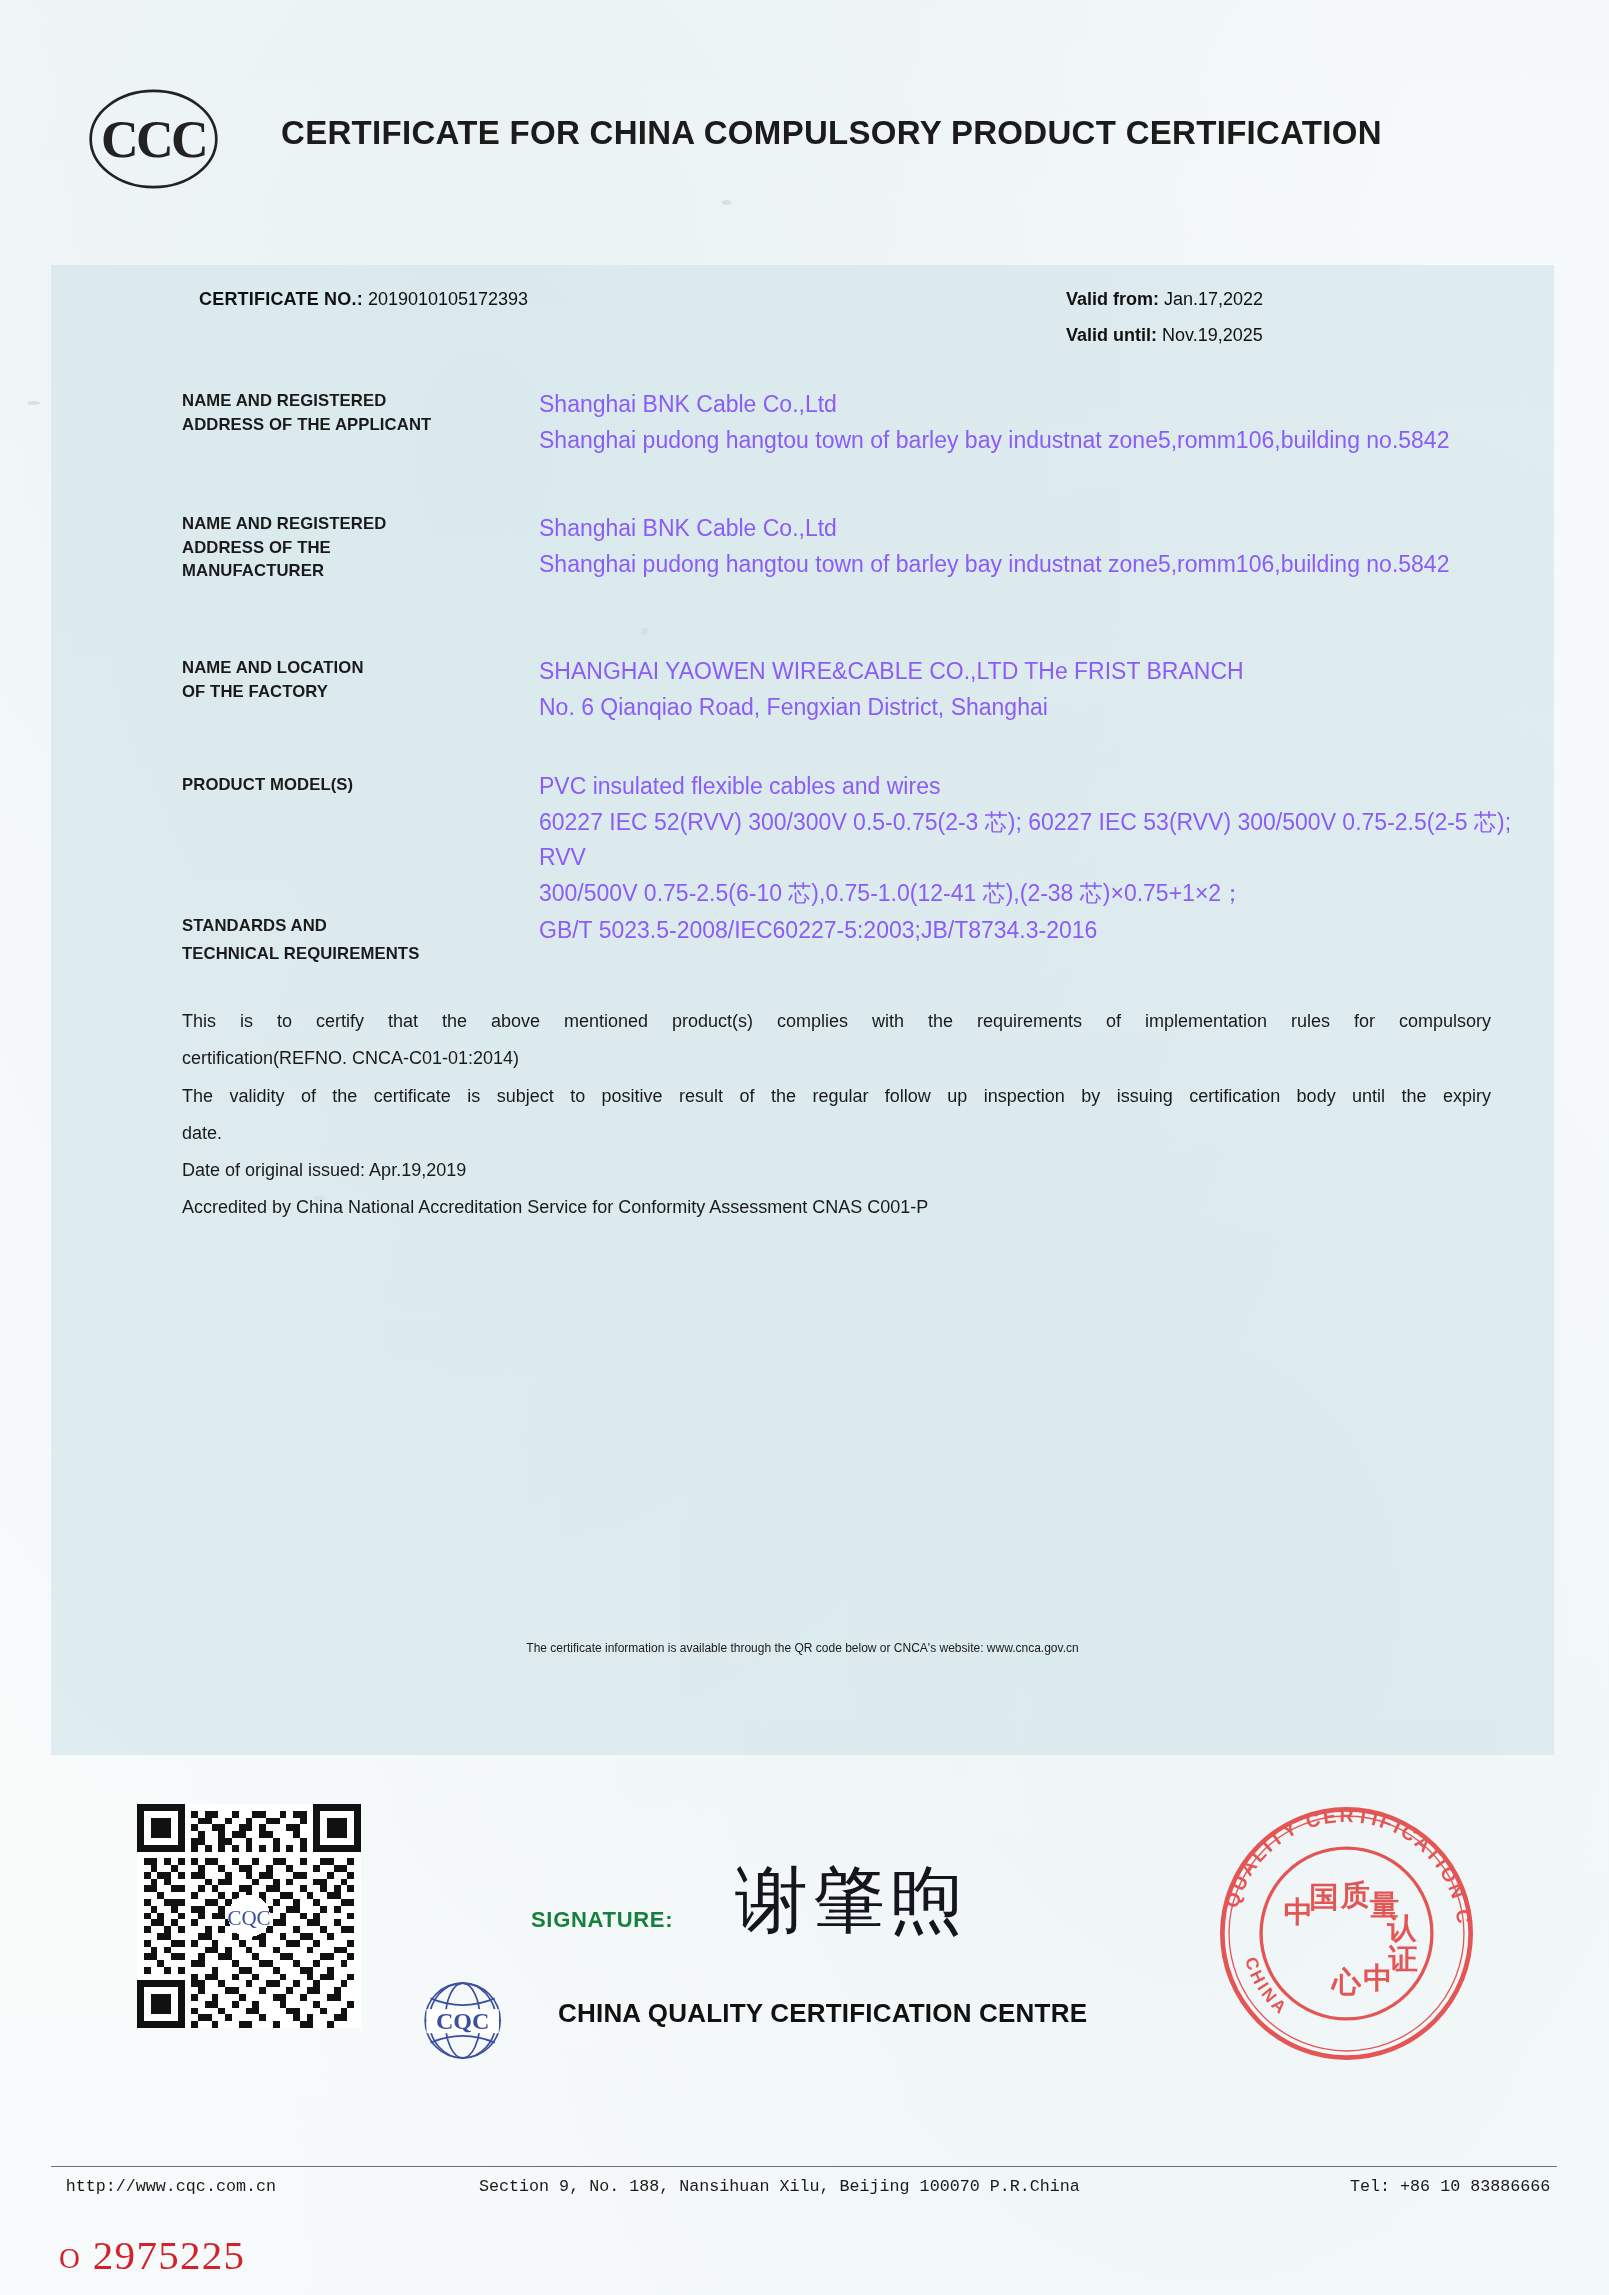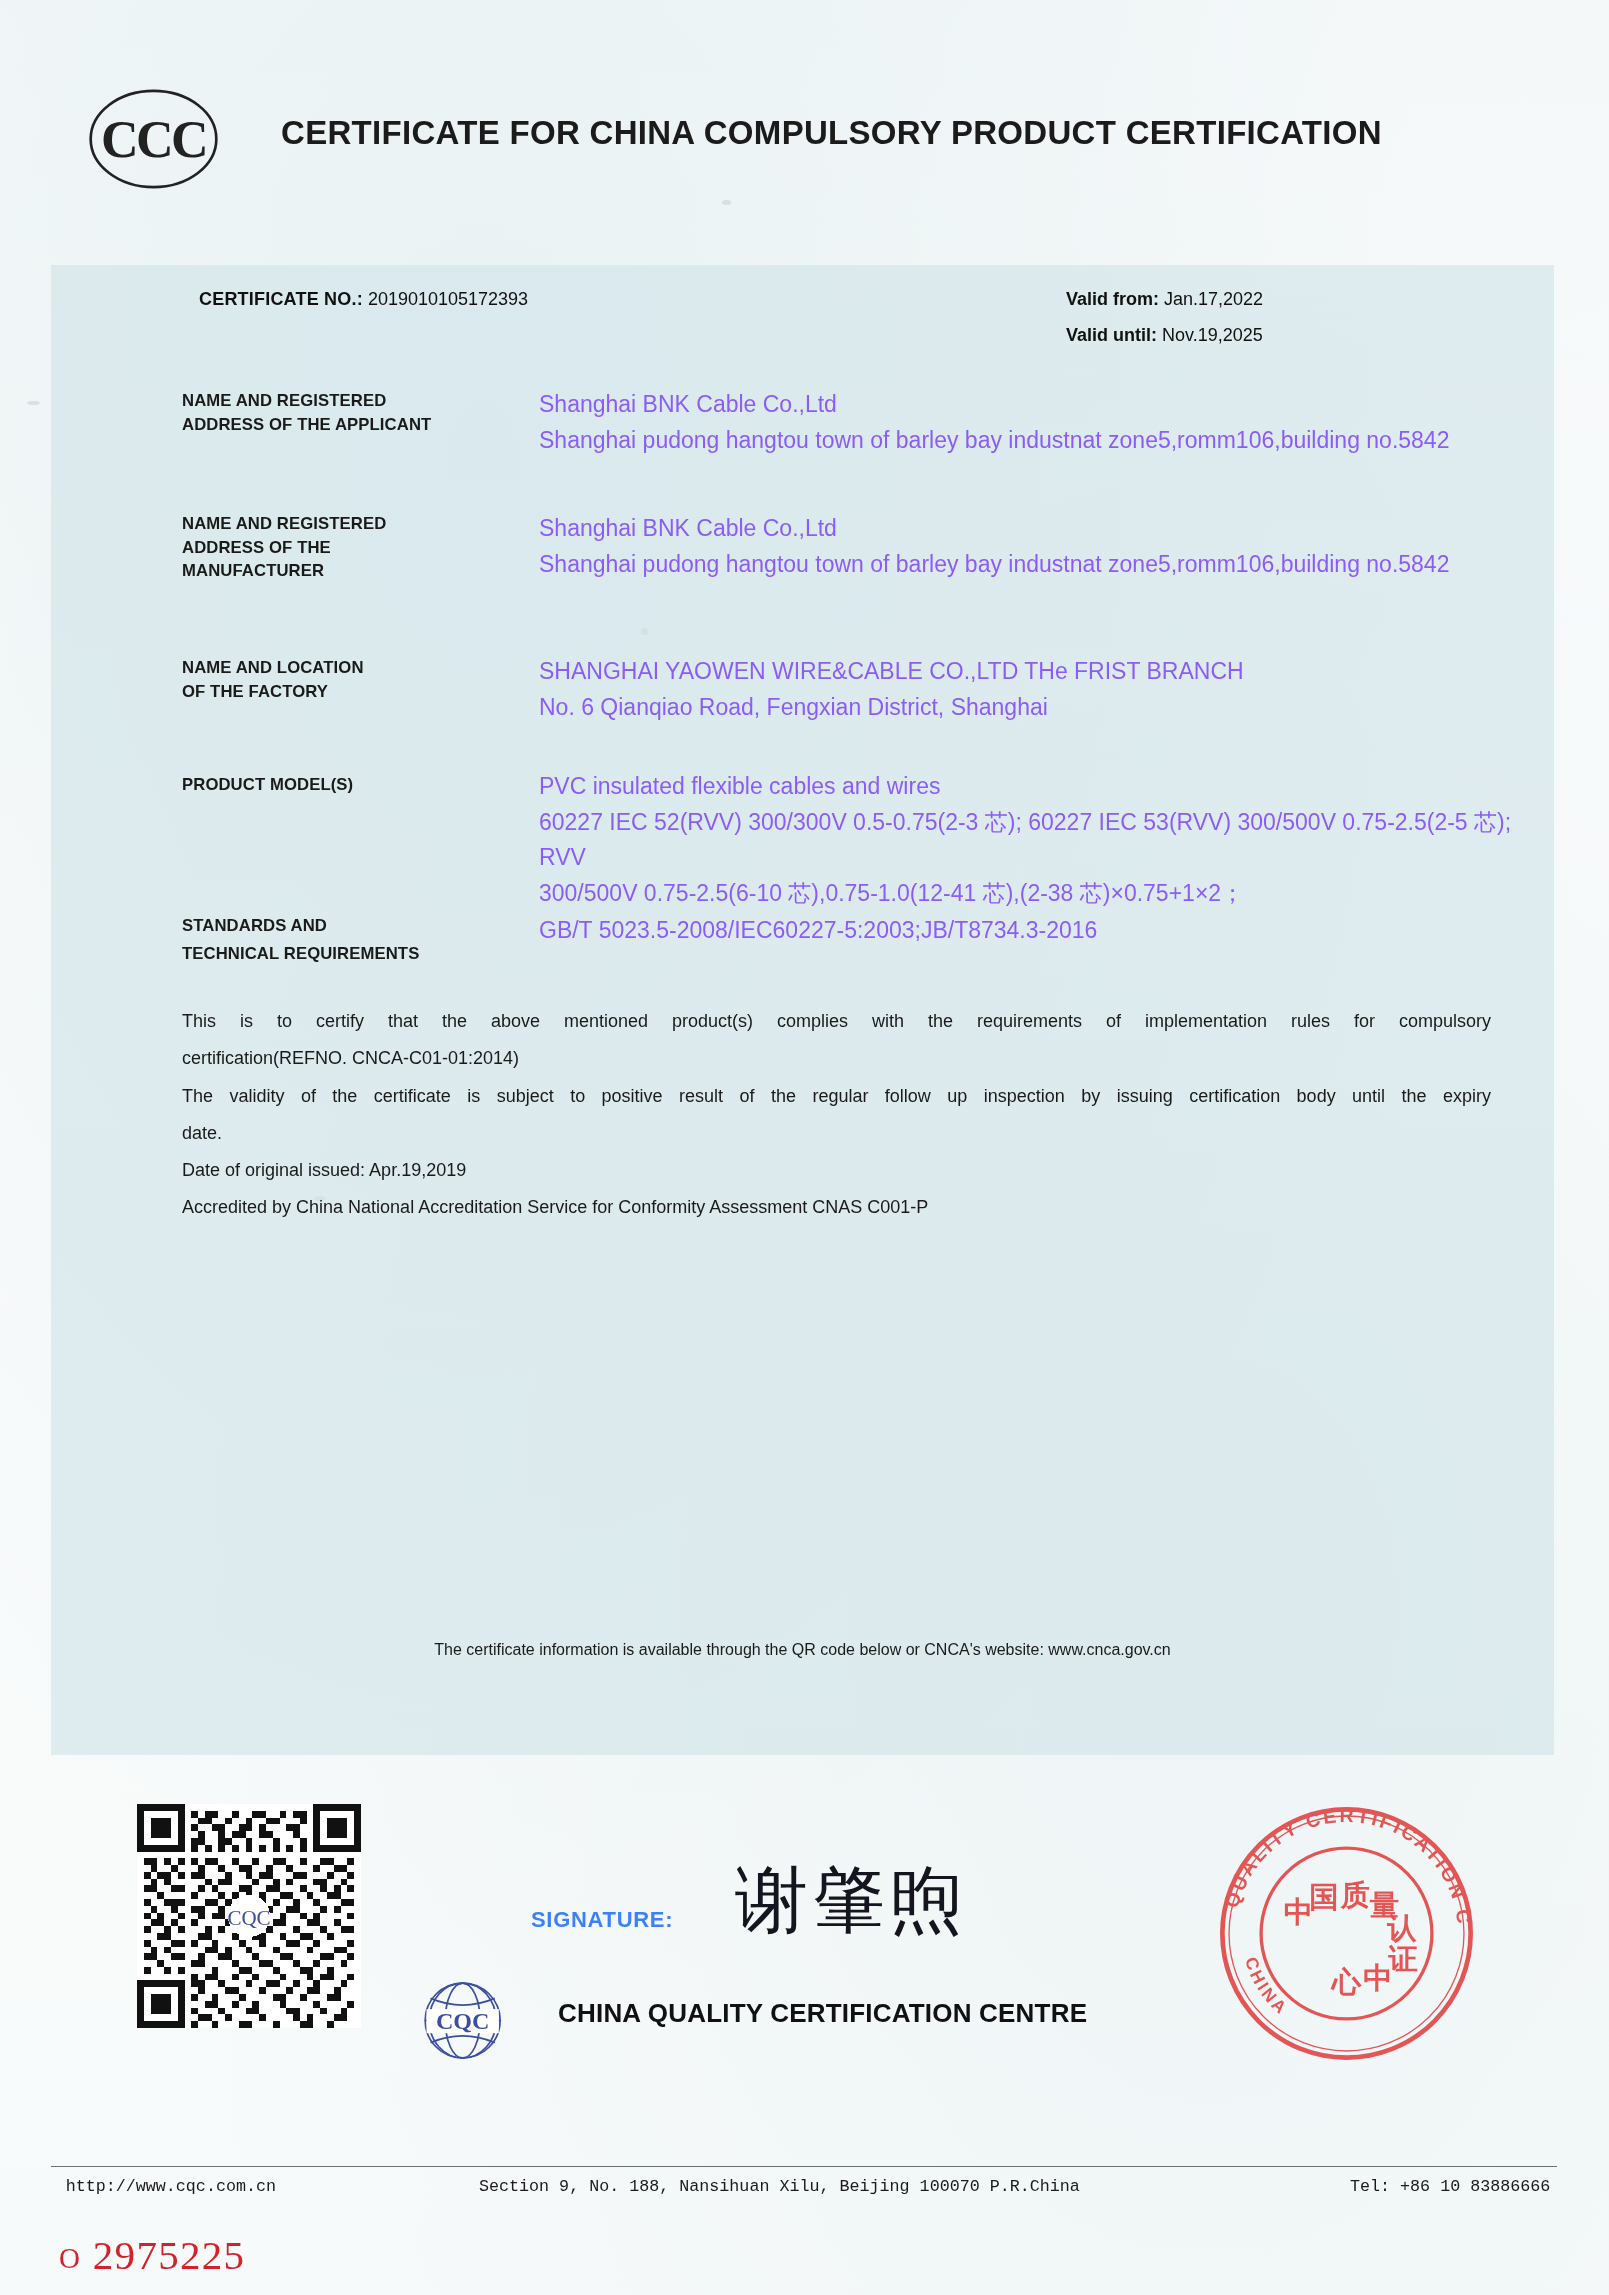--- a/index.html
+++ b/index.html
@@ -128,40 +128,40 @@
   }
   .certify-block p { margin: 0 0 4px 0; }
   .certify-just { text-align: justify; text-align-last: justify; }
 
   .qr-note {
     position: absolute;
     left: 0;
     top: 1376px;
     width: 1503px;
     text-align: center;
-    font-size: 16px;
+    font-size: 12px;
     color: #1a1a1a;
   }
 
   
   .qr-code {
     position: absolute;
     left: 137px;
     top: 1804px;
     width: 224px;
     height: 224px;
   }
   .signature-label {
     position: absolute;
     left: 531px;
     top: 1907px;
     font-size: 22px;
     font-weight: bold;
     letter-spacing: 0.7px;
-    color: #3b82f6;
+    color: #15803d;
   }
   .signature-mark {
     position: absolute;
     left: 735px;
     top: 1852px;
     font-size: 73px;
     color: #15151f;
     font-family: "DejaVu Sans", sans-serif;
     letter-spacing: 4px;
   }

